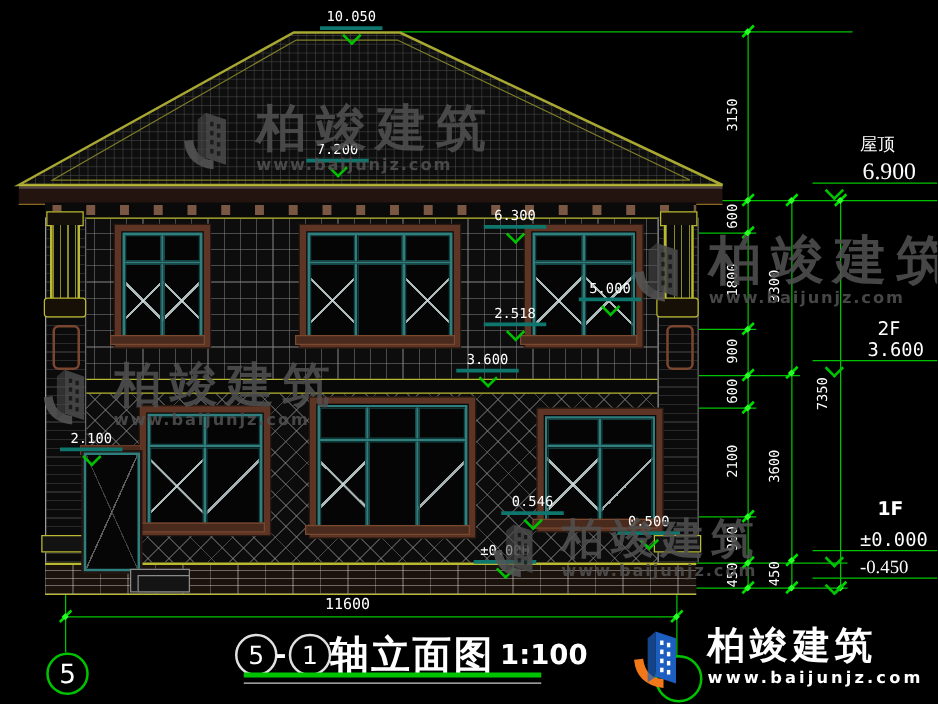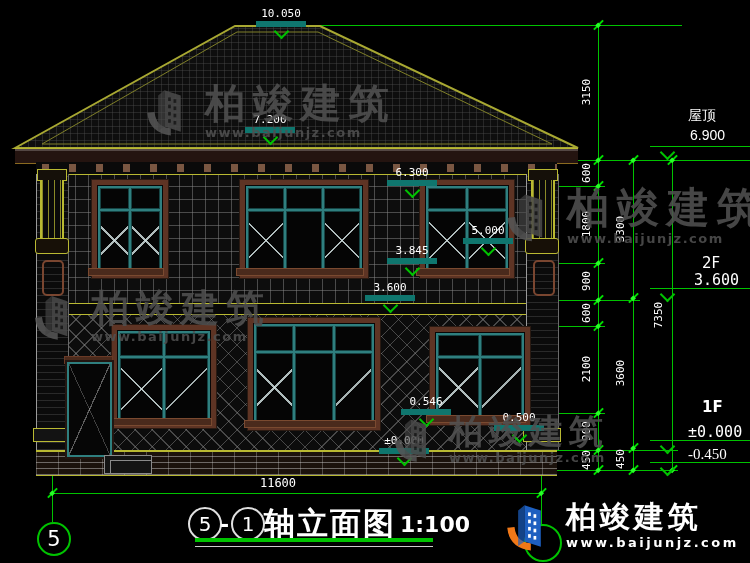--- a/index.html
+++ b/index.html
@@ -8,21 +8,21 @@
   .abs{position:absolute;}
   
   .gl{position:absolute;background:#00c300;}
   .hline{height:1px;}
   .vline{width:1px;}
   .tick{position:absolute;width:13px;height:2px;background:#00e000;transform:rotate(-45deg);}
   .tick::after{content:"";position:absolute;left:4px;top:-1px;width:4px;height:4px;background:#27ff27;}
   .dimv{position:absolute;color:#fff;font-size:11px;transform:translate(-50%,-50%) rotate(-90deg);white-space:nowrap;z-index:8;}
   
   .marker{position:absolute;width:60px;text-align:center;z-index:9;}
-  .marker .txt{display:inline-block;min-width:46px;color:#fff;font-size:11px;padding:0 2px 1px 2px;border-bottom:6px solid #0f766e;}
+  .marker .txt{display:inline-block;min-width:46px;color:#fff;font-size:11px;padding:0 2px 1px 2px;border-bottom:3px solid #0f766e;}
   .marker .chev{width:9px;height:9px;border-right:2px solid #00c300;border-bottom:2px solid #00c300;transform:rotate(45deg);margin:-1px auto 0 auto;}
   .rlabel{position:absolute;color:#fff;z-index:9;font-family:"DejaVu Sans","Liberation Sans",sans-serif;}
   
   .fascia{left:15px;top:148px;width:563px;height:14px;background:#241410;border-top:1px solid #b9b932;border-bottom:1px solid #8a6a20;box-shadow:inset 0 2px 0 rgba(255,255,255,.22);z-index:3;}
   .dentils{left:36px;top:162px;width:521px;height:12px;background-color:#0a0a0a;background-image:repeating-linear-gradient(90deg,#7a5742 0 7px,transparent 7px 27px);background-size:27px 8px;background-position:6px 2px;background-repeat:repeat-x;border-bottom:1px solid #b9b932;z-index:3;}
   .wall2f{left:36px;top:174px;width:521px;height:129px;background-color:#0d0d0d;background-image:repeating-linear-gradient(0deg,rgba(135,135,135,.5) 0 1px,transparent 1px 13px),repeating-linear-gradient(90deg,rgba(135,135,135,.5) 0 1px,transparent 1px 13px);border-top:1px solid #b9b932;z-index:2;}
   .bandfloor{left:36px;top:303px;width:521px;height:10px;background:#080808;border-top:1px solid #b9b932;border-bottom:1px solid #b9b932;z-index:3;}
   .wall1f{left:36px;top:313px;width:521px;height:137px;background-color:#0c0c0c;background-image:repeating-linear-gradient(45deg,rgba(145,145,145,.45) 0 1px,transparent 1px 12px),repeating-linear-gradient(-45deg,rgba(145,145,145,.45) 0 1px,transparent 1px 12px);z-index:2;}
   .base{left:36px;top:450px;width:521px;height:23px;background-color:#1b120c;background-image:repeating-linear-gradient(90deg,rgba(210,210,210,.3) 0 1px,transparent 1px 22px),repeating-linear-gradient(0deg,rgba(210,210,210,.45) 0 1px,transparent 1px 6px);border-top:2px solid #b9b932;border-bottom:1px solid #b9b932;z-index:3;}
   
@@ -250,21 +250,21 @@
   <div class="dimv" style="left:586px;top:313px">600</div>
   <div class="dimv" style="left:586px;top:369px">2100</div>
   <div class="dimv" style="left:586px;top:431px">900</div>
   <div class="dimv" style="left:586px;top:460px">450</div>
   <div class="dimv" style="left:620px;top:229px">3300</div>
   <div class="dimv" style="left:620px;top:373px">3600</div>
   <div class="dimv" style="left:620px;top:459px">450</div>
   <div class="dimv" style="left:658px;top:315px">7350</div>
 
   <div class="rlabel" style="left:688px;top:107px;font-size:14px">屋顶</div>
-  <div class="rlabel" style="left:690px;top:127px;font-size:14px;font-family:Liberation Sans, sans-serif">6.900</div>
+  <div class="rlabel" style="left:690px;top:127px;font-size:19px;font-family:Liberation Serif, serif">6.900</div>
   <div class="gl hline" style="left:650px;top:146px;width:100px"></div>
   <div class="abs" style="left:662px;top:147px;width:9px;height:9px;border-right:2px solid #00c300;border-bottom:2px solid #00c300;transform:rotate(45deg);z-index:9"></div>
 
   <div class="rlabel" style="left:702px;top:254px;font-size:15px;font-weight:normal">2F</div>
   <div class="rlabel" style="left:694px;top:271px;font-size:15px;font-family:'DejaVu Sans Mono',monospace">3.600</div>
   <div class="gl hline" style="left:650px;top:288px;width:100px"></div>
   <div class="abs" style="left:662px;top:289px;width:9px;height:9px;border-right:2px solid #00c300;border-bottom:2px solid #00c300;transform:rotate(45deg);z-index:9"></div>
 
   <div class="rlabel" style="left:702px;top:398px;font-size:15px;font-weight:bold">1F</div>
   <div class="rlabel" style="left:688px;top:423px;font-size:15px;font-family:'DejaVu Sans Mono',monospace">±0.000</div>
@@ -272,22 +272,23 @@
   <div class="abs" style="left:662px;top:441px;width:9px;height:9px;border-right:2px solid #00c300;border-bottom:2px solid #00c300;transform:rotate(45deg);z-index:9"></div>
 
   <div class="rlabel" style="left:688px;top:446px;font-size:15px;font-family:Liberation Serif, serif">-0.450</div>
   <div class="gl hline" style="left:650px;top:462px;width:100px"></div>
   <div class="abs" style="left:662px;top:463px;width:9px;height:9px;border-right:2px solid #00c300;border-bottom:2px solid #00c300;transform:rotate(45deg);z-index:9"></div>
 
   <div class="marker" style="left:251px;top:2px"><div class="txt">10.050</div><div class="chev"></div></div>
   <div class="marker" style="left:240px;top:108px"><div class="txt">7.200</div><div class="chev"></div></div>
   <div class="marker" style="left:382px;top:161px"><div class="txt">6.300</div><div class="chev"></div></div>
   <div class="marker" style="left:458px;top:219px"><div class="txt">5.000</div><div class="chev"></div></div>
-  <div class="marker" style="left:382px;top:239px"><div class="txt">3.845</div><div class="chev"></div></div>
+  <div class="marker" style="left:382px;top:239px"><div class="txt">2.518</div><div class="chev"></div></div>
   <div class="marker" style="left:360px;top:276px"><div class="txt">3.600</div><div class="chev"></div></div>
+  <div class="marker" style="left:43px;top:339px"><div class="txt">2.100</div><div class="chev"></div></div>
   <div class="marker" style="left:396px;top:390px"><div class="txt">0.546</div><div class="chev"></div></div>
   <div class="marker" style="left:489px;top:406px"><div class="txt">0.500</div><div class="chev"></div></div>
   <div class="marker" style="left:374px;top:429px"><div class="txt">±0.000</div><div class="chev"></div></div>
 
   <div class="wm" style="left:140px;top:82px">
     <svg width="58" height="58">
         <use href="#brandicon"></use>
       </svg>
     <div class="stack">
         <span class="wname" style="font-size:40px;letter-spacing:8px">柏竣建筑</span>

